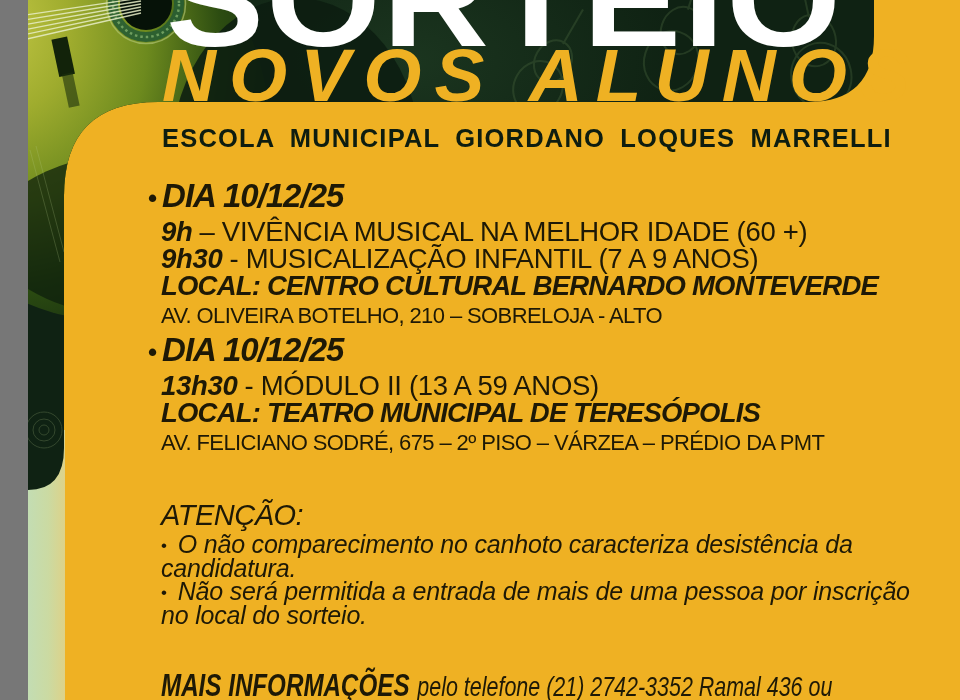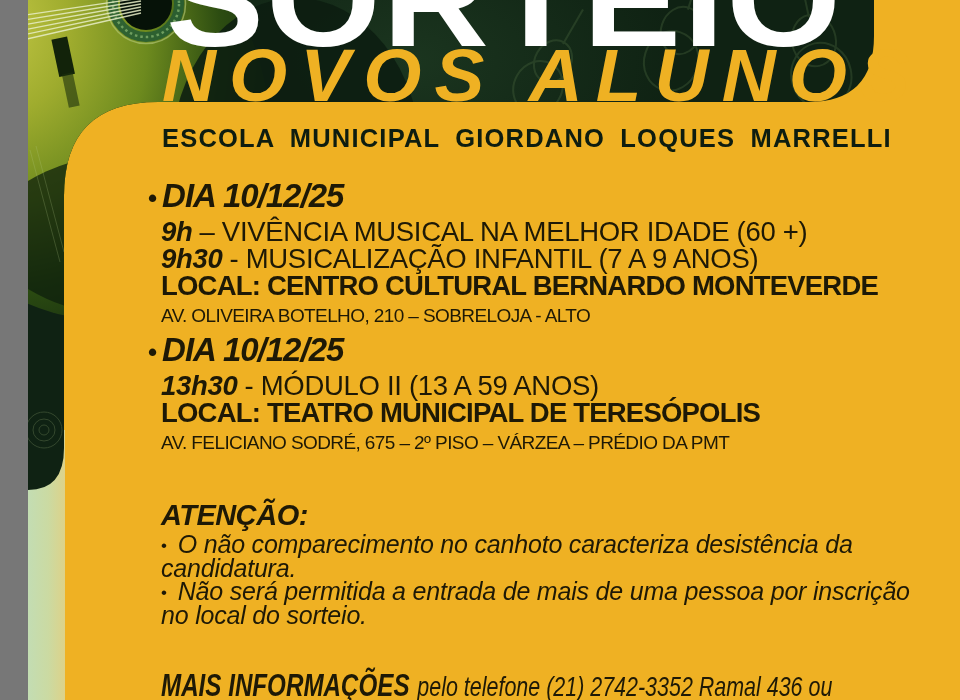--- a/index.html
+++ b/index.html
@@ -31,26 +31,26 @@
     font-size:25.5px;line-height:26px;font-weight:bold;
     color:#0E1D10;letter-spacing:1.2px;word-spacing:7px;white-space:nowrap;
   }
 
   
   .session{position:absolute;left:120px;color:#1E1906;white-space:nowrap;}
   .s-dia{font-size:33px;line-height:40px;font-weight:bold;font-style:italic;letter-spacing:-1px;}
   .s-dia .blt{font-size:26px;margin-right:6px;font-style:normal;}
   .s-line{font-size:27.5px;line-height:27px;letter-spacing:-0.3px;margin-left:13px;}
   .s-line .tm{font-weight:bold;font-style:italic;margin-right:7px;}
-  .s-local{font-size:27.5px;line-height:27px;font-weight:bold;letter-spacing:-0.8px;margin-left:13px;}
-  .s-av{font-size:19px;line-height:25px;padding-top:4px;letter-spacing:-0.6px;margin-left:13px;}
+  .s-local{font-size:27.5px;line-height:27px;font-weight:bold;font-style:italic;letter-spacing:-0.8px;margin-left:13px;}
+  .s-av{font-size:22px;line-height:25px;padding-top:4px;letter-spacing:-0.6px;margin-left:13px;}
 
   
   .attention{position:absolute;left:133px;top:498px;width:750px;color:#1E1906;}
-  .att-title{font-size:29px;line-height:35px;font-weight:bold;font-style:italic;letter-spacing:-0.5px;}
+  .att-title{font-size:29px;line-height:35px;font-weight:normal;font-style:italic;letter-spacing:-0.5px;}
   .att-item{margin:0;font-size:25px;line-height:22.4px;font-style:italic;letter-spacing:-0.2px;}
   .att-item .blt{font-size:17px;font-style:normal;margin-right:11px;vertical-align:2px;}
 
   
   .footer{
     position:absolute;left:133px;top:669px;color:#1E1906;white-space:nowrap;
     transform:scaleX(0.78);transform-origin:left top;line-height:34px;
   }
   .footer .hl{font-size:31px;font-weight:bold;font-style:italic;letter-spacing:0;}
   .footer .rest{font-size:27.5px;font-style:italic;margin-left:10px;}

